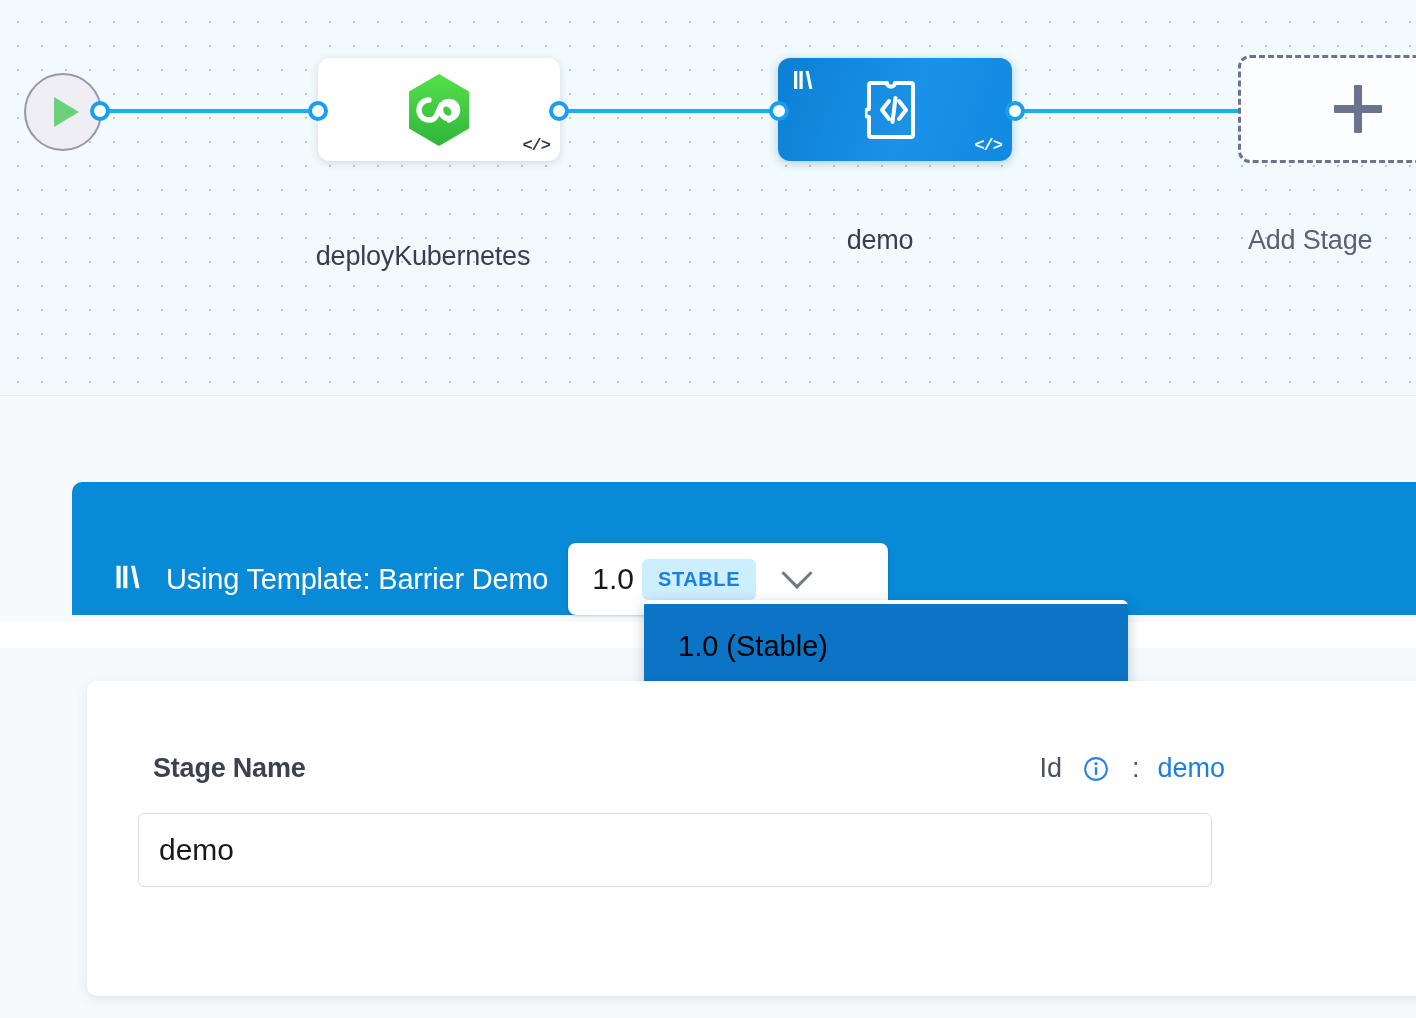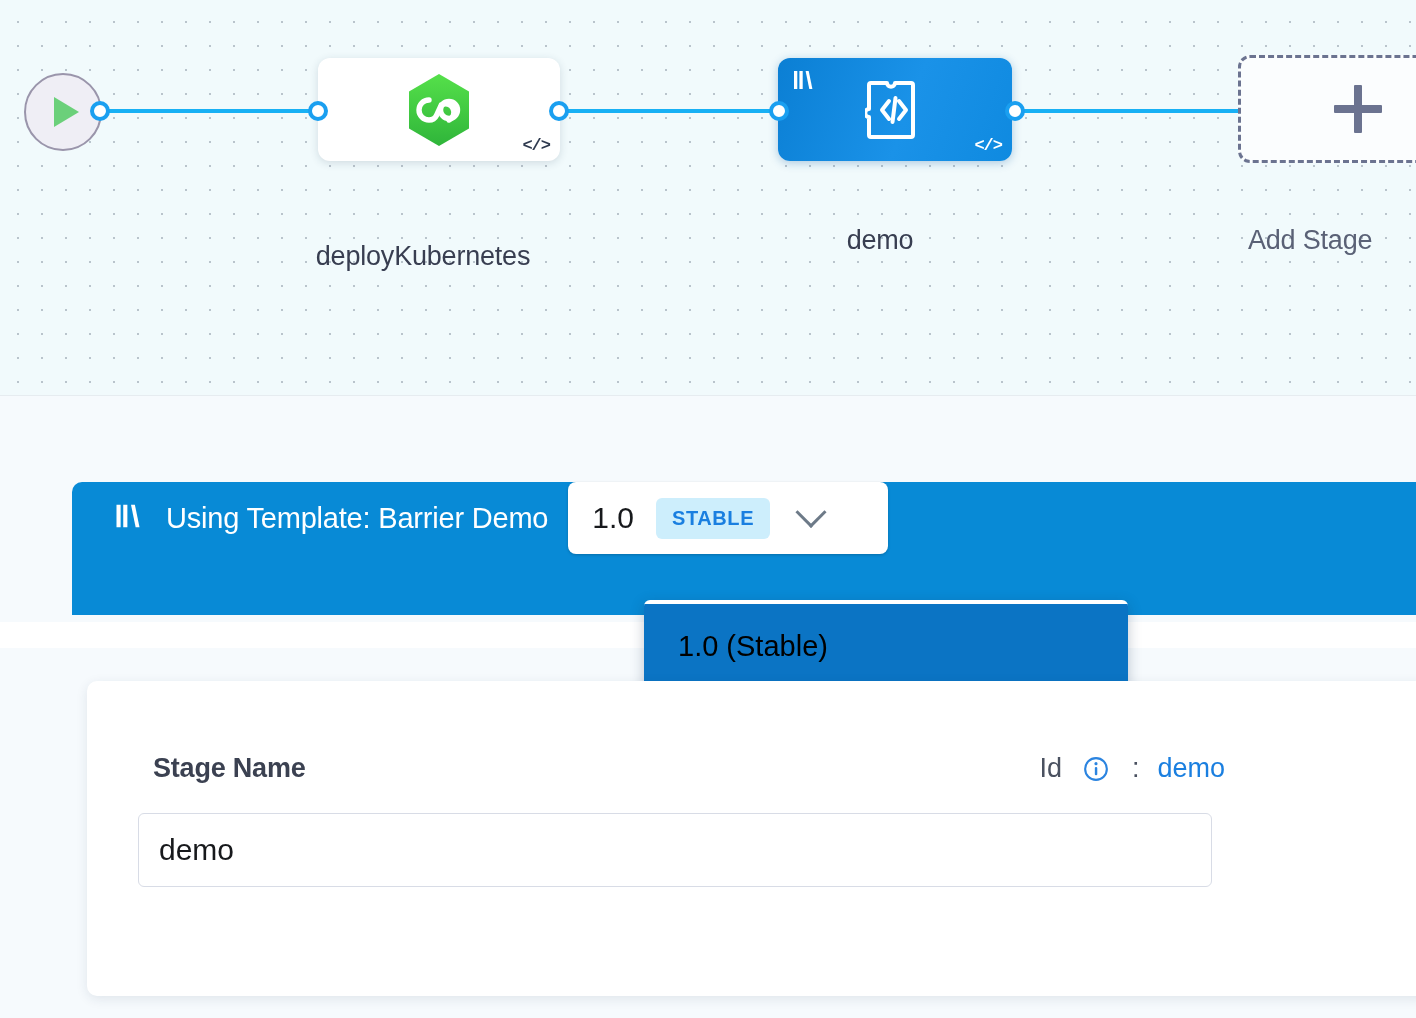--- a/index.html
+++ b/index.html
@@ -90,36 +90,36 @@
     background: #f6fafd;
   }
   .lower-white-strip {
     position: absolute; left: 0; top: 622px; width: 1416px; height: 26px; background:#ffffff;
   }
 
   
   .tpl-banner {
     position: absolute; left: 72px; top: 482px; width: 1344px; height: 133px;
     background: #088ad6; border-radius: 10px 0 0 0;
-    display: flex; align-items: flex-start;
+    display: flex; align-items: flex-end;
   }
   .tpl-banner-inner { display: flex; align-items: center; padding-left: 42px; }
   .tpl-banner-text {
     color: #ffffff; font-size: 29px; margin-left: 22px; letter-spacing: -0.2px;
   }
 
   .version-pill {
     margin-left: 20px; height: 72px; min-width: 320px;
     background: #ffffff; border-radius: 8px;
     display: flex; align-items: center; padding: 0 24px;
     box-shadow: 0 1px 3px rgba(0,0,0,0.2);
   }
   .version-number { font-size: 30px; color: #17191c; }
   .stable-badge {
-    margin-left: 22px; background: #cdeefc; color: #1a7fe0;
+    margin-left: 8px; background: #cdeefc; color: #1a7fe0;
     font-size: 20px; font-weight: bold; letter-spacing: 0.6px;
     padding: 9px 16px; border-radius: 6px;
   }
   .chevron {
     margin-left: 30px; width: 22px; height: 22px;
     border-right: 3px solid #6d7a88; border-bottom: 3px solid #6d7a88;
     transform: rotate(45deg) translate(-4px,-4px);
   }
 
   

